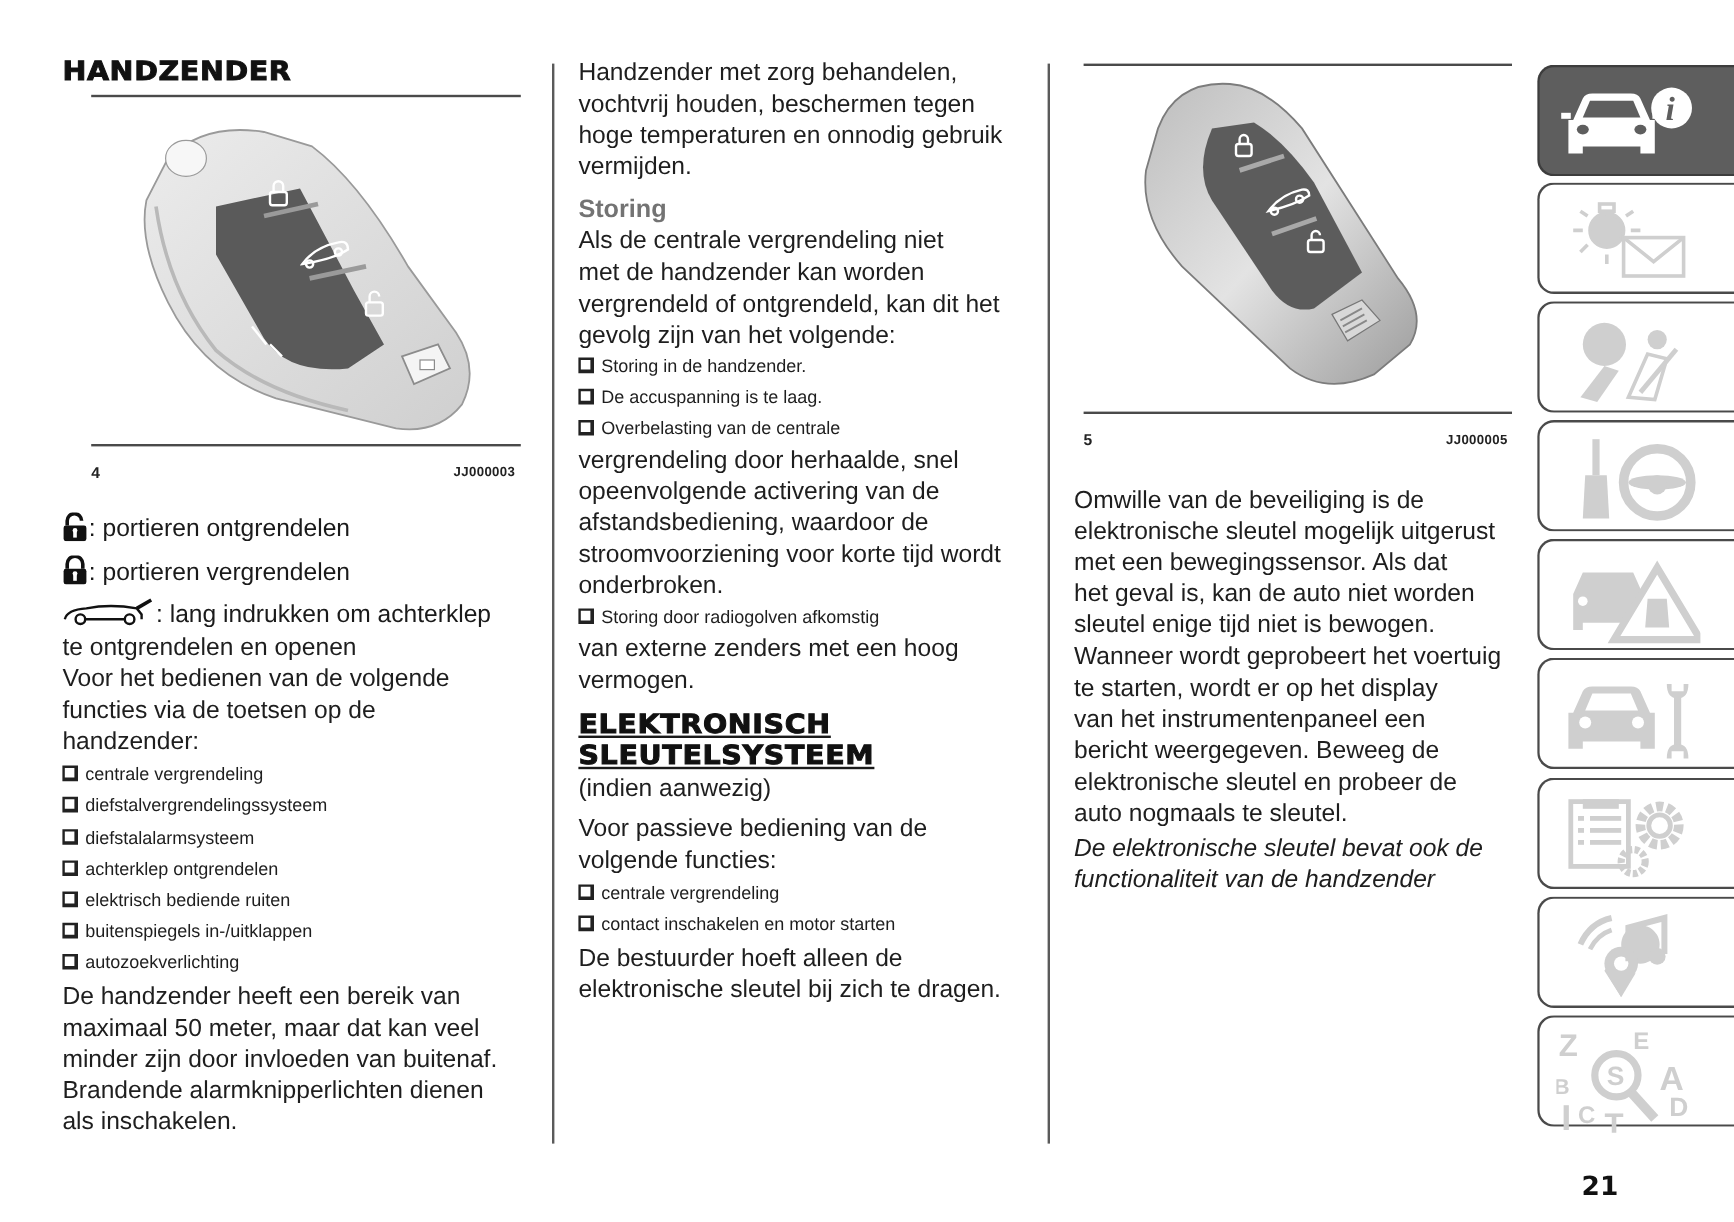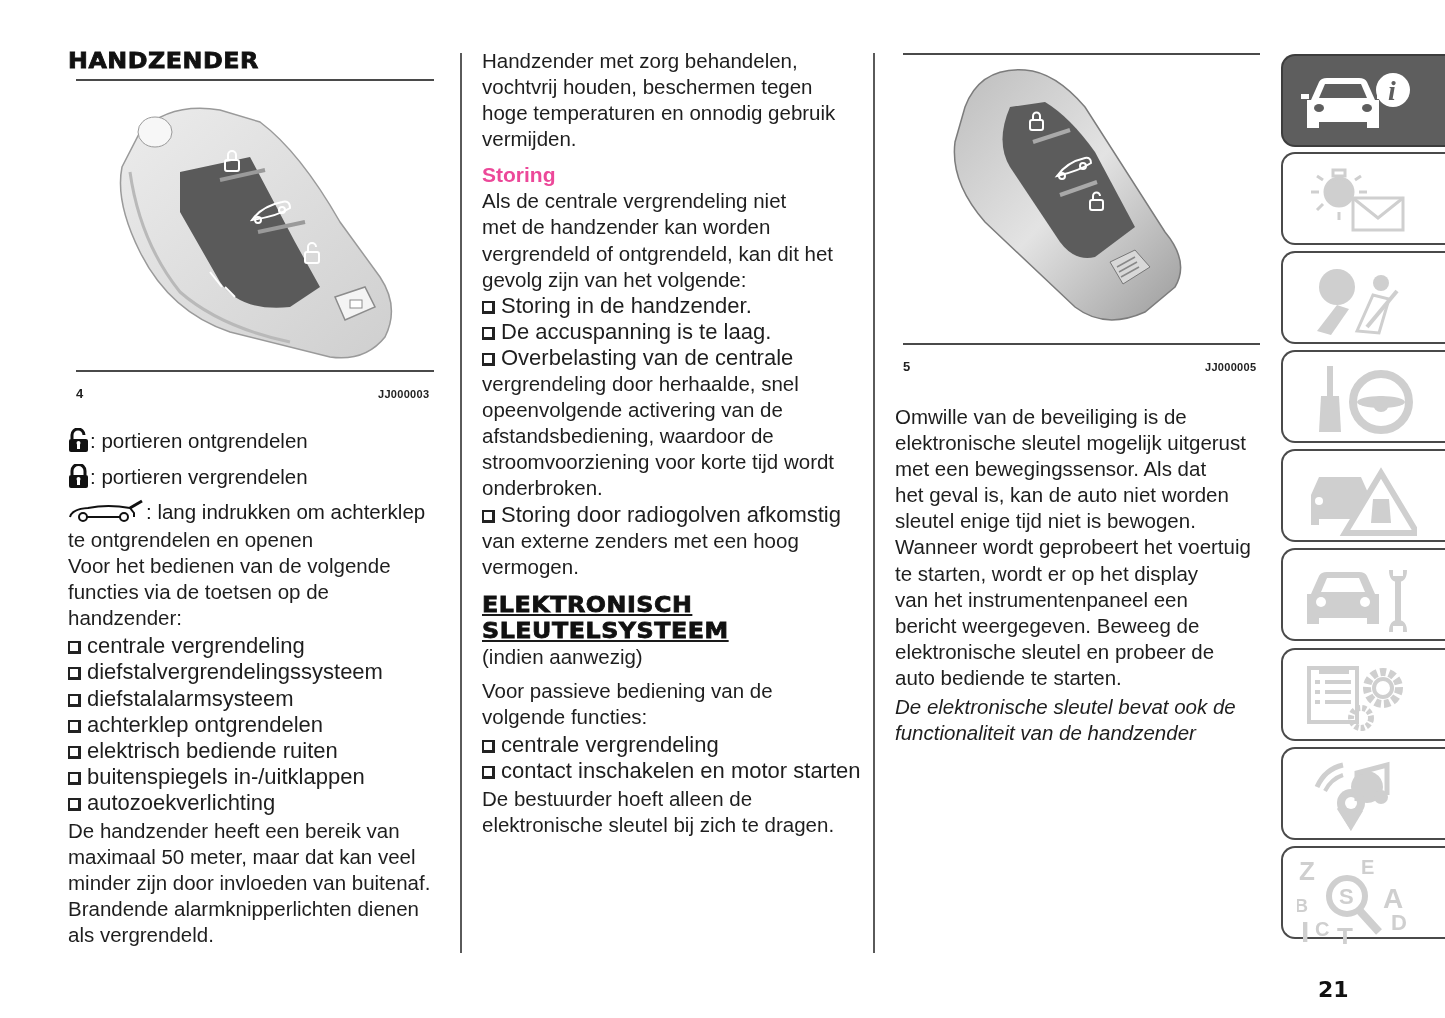--- a/index.html
+++ b/index.html
@@ -1,35 +1,35 @@
 <!DOCTYPE html>
 <html><head>
 <meta charset="utf-8">
 <style>
   * { box-sizing: border-box; margin: 0; padding: 0; }
   html, body { width: 1445px; height: 1018px; background: #ffffff; overflow: hidden; }
   body { position: relative; font-family: "Liberation Sans", sans-serif; color: #1a1a1a; }
 
   .col { position: absolute; top: 0; }
-  .col-1 { left: 68px; width: 372px; }
+  .col-1 { left: 52px; width: 372px; }
   .col-2 { left: 482px; width: 380px; }
   .col-3 { left: 895px; width: 375px; }
 
   .vsep { position: absolute; top: 53px; height: 900px; width: 2px; background: #5a5a5a; }
 
   .heading {
     font-family: "DejaVu Sans", sans-serif;
     font-weight: 900; font-size: 22px; letter-spacing: 0.5px;
     color: #111; line-height: 26px; transform: scaleX(1.08); transform-origin: left;
     -webkit-text-stroke: 0.8px #111;
   }
-  .subheading { font-weight: bold; font-size: 21px; color: #ec4899; line-height: 26px; }
+  .subheading { font-weight: bold; font-size: 21px; color: #737373; line-height: 26px; }
 
   .p { font-size: 20.5px; line-height: 26.1px; color: #1e1e1e; }
-  .bullet { font-size: 22px; line-height: 26.1px; color: #1e1e1e; display: block; }
+  .bullet { font-size: 15px; line-height: 26.1px; color: #1e1e1e; display: block; }
   .box {
     display: inline-block; width: 13px; height: 13px; border: 2px solid #222;
     border-right-width: 3.5px; border-bottom-width: 3.5px;
     margin-right: 6px; vertical-align: -1px;
   }
 
   .hr { position: absolute; height: 2px; background: #4a4a4a; }
   .fig-num { position: absolute; font-size: 13px; font-weight: bold; color: #222; }
   .fig-code { position: absolute; font-size: 11px; font-weight: bold; color: #222; letter-spacing: 0.3px; text-align: right; }
 
@@ -146,21 +146,21 @@
     <span class="bullet"><span class="box"></span><span>achterklep ontgrendelen</span></span>
     <span class="bullet"><span class="box"></span><span>elektrisch bediende ruiten</span></span>
     <span class="bullet"><span class="box"></span><span>buitenspiegels in-/uitklappen</span></span>
     <span class="bullet"><span class="box"></span><span>autozoekverlichting</span></span>
   </div>
   <div style="margin-top:2px;">
     <div class="p">De handzender heeft een bereik van</div>
     <div class="p">maximaal 50 meter, maar dat kan veel</div>
     <div class="p">minder zijn door invloeden van buitenaf.</div>
     <div class="p">Brandende alarmknipperlichten dienen</div>
-    <div class="p">als vergrendeld.</div>
+    <div class="p">als inschakelen.</div>
   </div>
 </div>
 
 <div class="col col-2" style="top:48px;">
   <div>
     <div class="p">Handzender met zorg behandelen,</div>
     <div class="p">vochtvrij houden, beschermen tegen</div>
     <div class="p">hoge temperaturen en onnodig gebruik</div>
     <div class="p">vermijden.</div>
   </div>
@@ -248,21 +248,21 @@
     <div class="p">Omwille van de beveiliging is de</div>
     <div class="p">elektronische sleutel mogelijk uitgerust</div>
     <div class="p">met een bewegingssensor. Als dat</div>
     <div class="p">het geval is, kan de auto niet worden</div>
     <div class="p">sleutel enige tijd niet is bewogen.</div>
     <div class="p">Wanneer wordt geprobeert het voertuig</div>
     <div class="p">te starten, wordt er op het display</div>
     <div class="p">van het instrumentenpaneel een</div>
     <div class="p">bericht weergegeven. Beweeg de</div>
     <div class="p">elektronische sleutel en probeer de</div>
-    <div class="p">auto bediende te starten.</div>
+    <div class="p">auto nogmaals te sleutel.</div>
   </div>
   <div style="margin-top:3px;font-style:italic;">
     <div class="p">De elektronische sleutel bevat ook de</div>
     <div class="p">functionaliteit van de handzender</div>
   </div>
 </div>
 
 <div class="tab active" style="top:54px;">
   <svg width="120" height="78" viewBox="0 0 120 78">
     <path d="M14 36 L22 18 Q24 14 30 14 L62 14 Q68 14 70 18 L78 36 L82 36 L82 64 L70 64 L70 58 L22 58 L22 64 L10 64 L10 36 Z" fill="#fff"></path>

